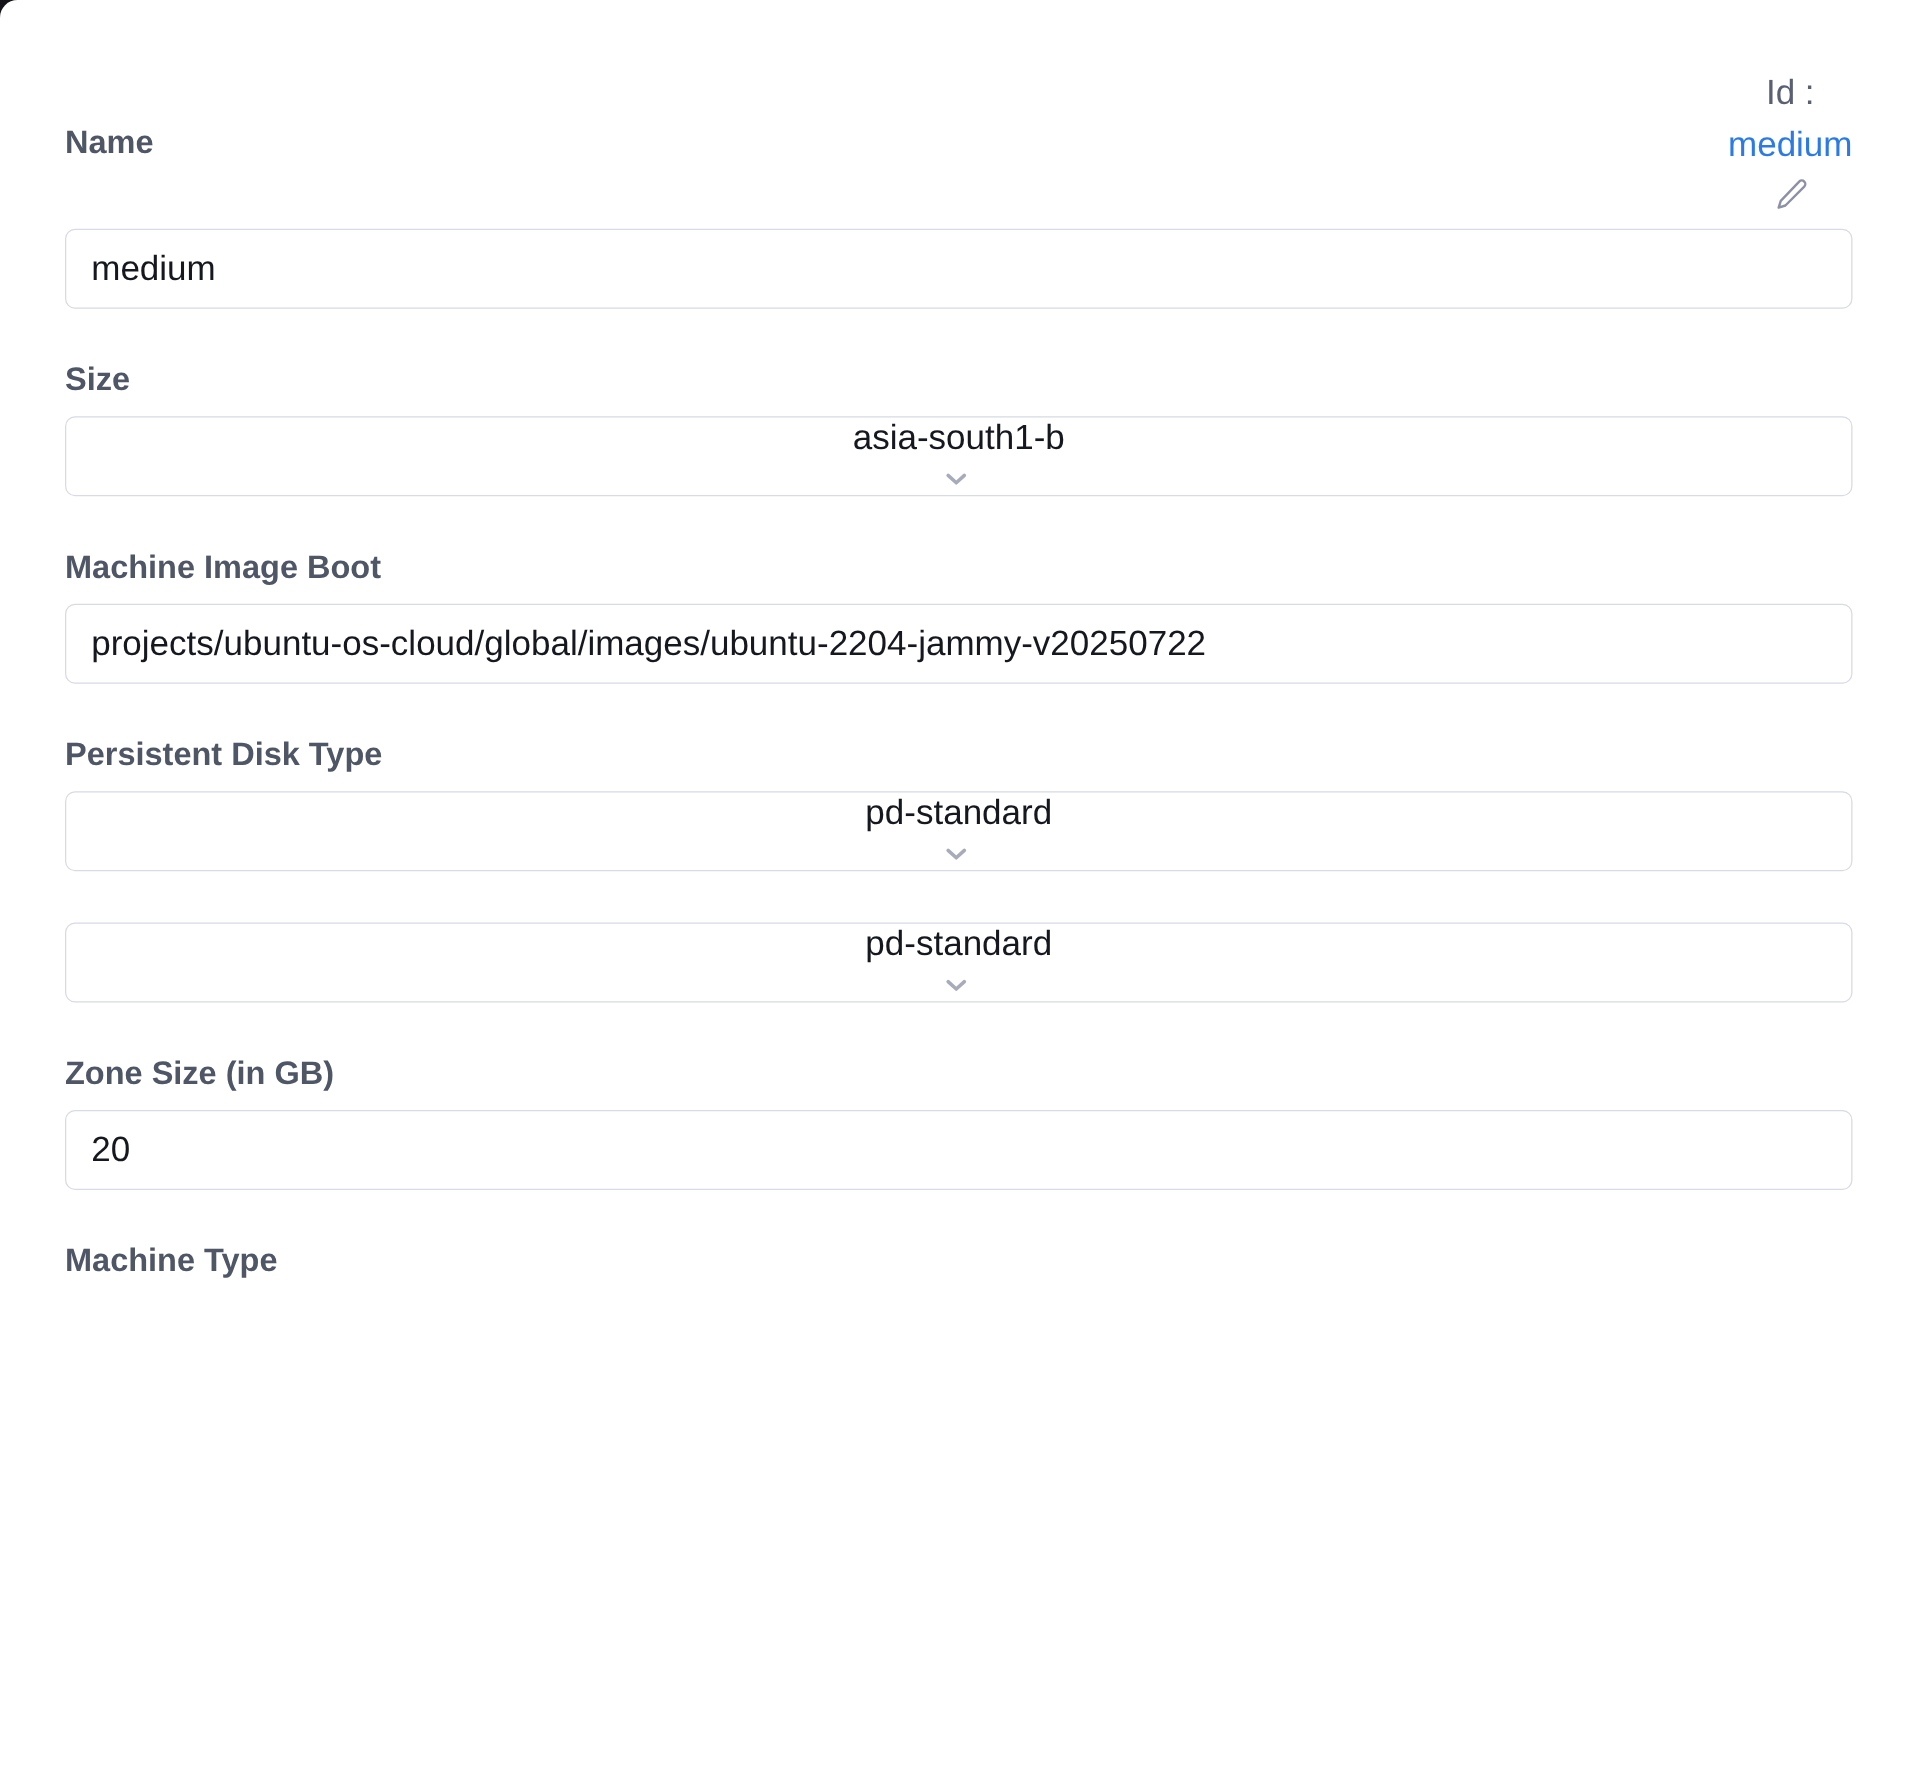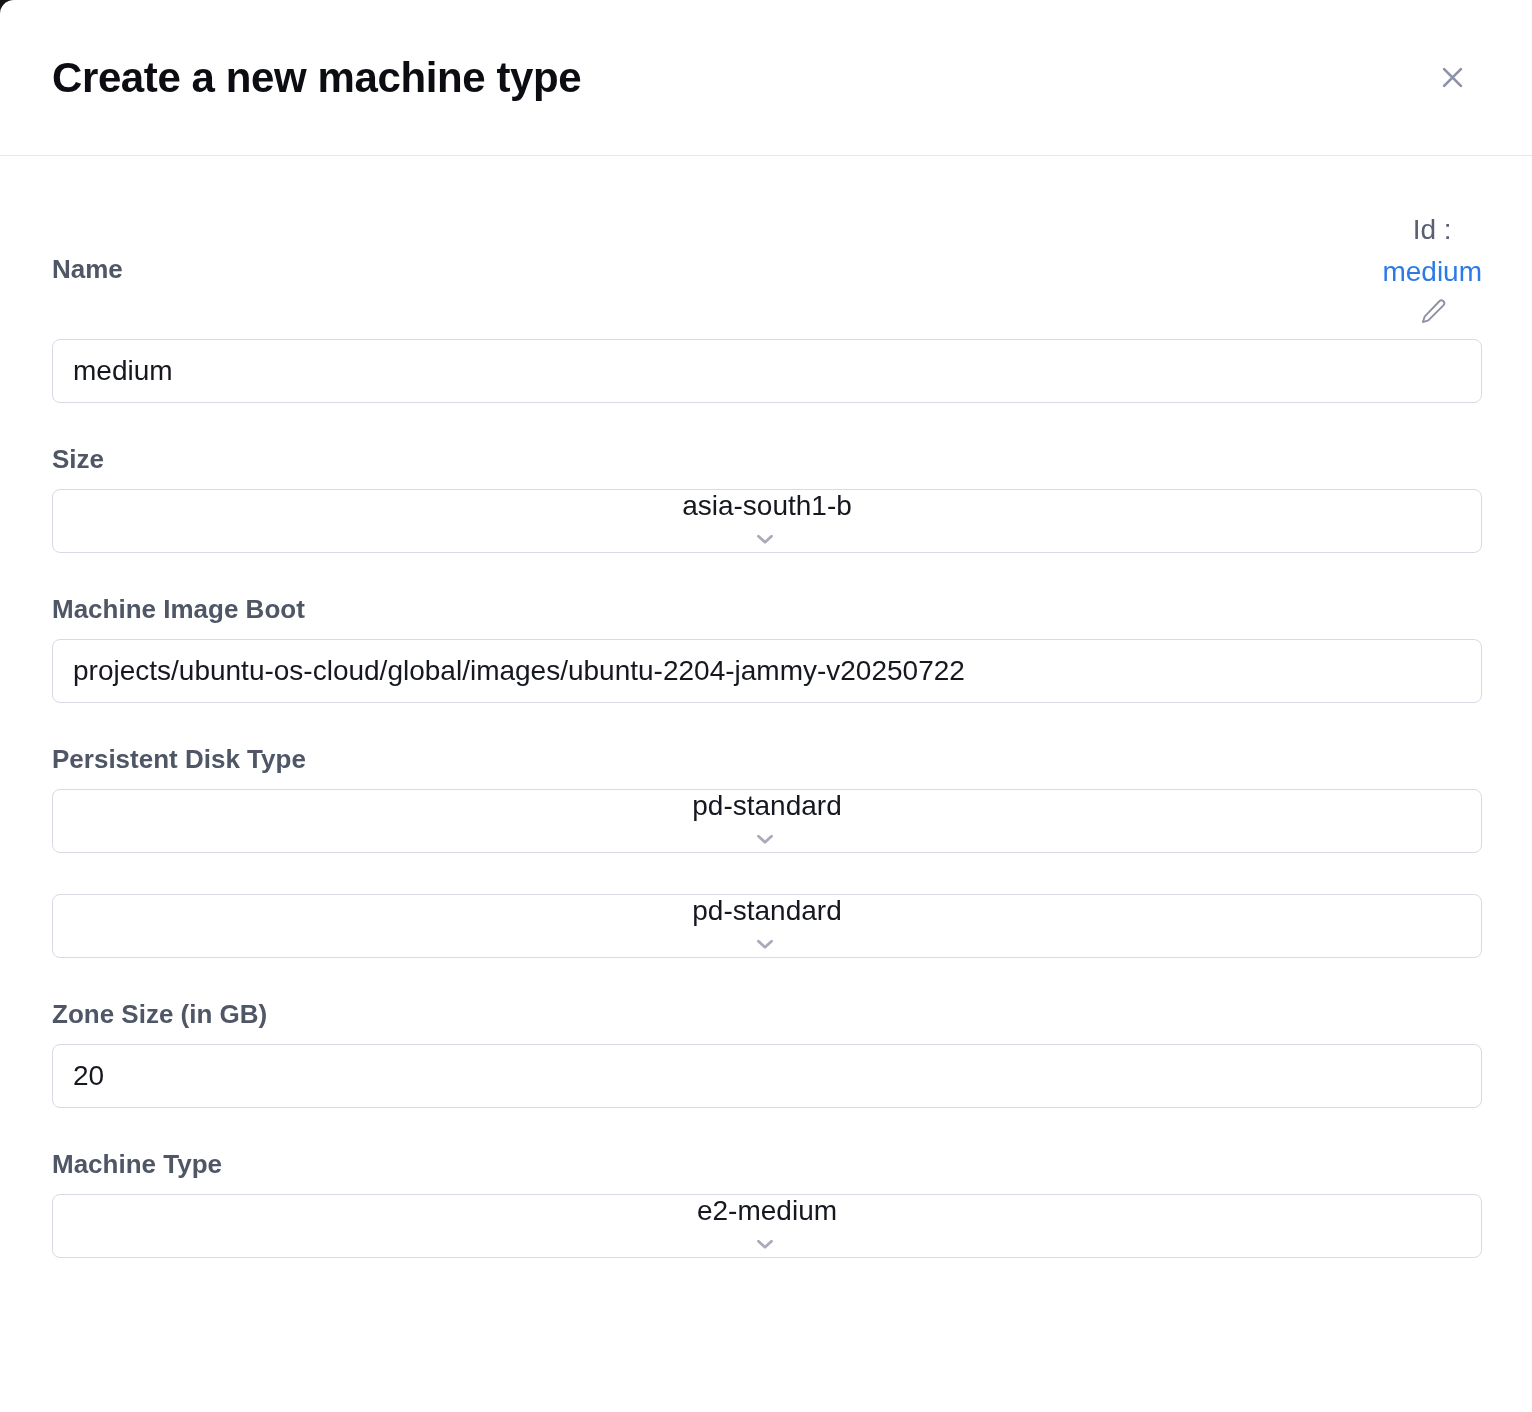--- a/index.html
+++ b/index.html
@@ -96,31 +96,20 @@
   .select-value { color: #16181f; }
   .chevron { display: flex; align-items: center; margin-right: 4px; }
 </style>
 </head>
 <body>
 
 <div class="corner-peek"></div>
 
 <div class="modal">
 
-  <header class="modal-header">
-    <h1 class="modal-title">Create a new machine type</h1>
-    <button class="close-btn">
-      <span style="display:flex;">
-        <svg width="31" height="31" viewBox="0 0 24 24" fill="none" stroke="#8e92a8" stroke-width="2.1" stroke-linecap="round">
-          <line x1="5.5" y1="5.5" x2="18.5" y2="18.5"></line>
-          <line x1="18.5" y1="5.5" x2="5.5" y2="18.5"></line>
-        </svg>
-      </span>
-    </button>
-  </header>
 
   <div class="modal-body">
 
     <div class="field-group">
       <div class="label-row">
         <label class="field-label">Name</label>
         <div class="id-display">
           <span class="id-prefix">Id :</span>
           <span class="id-value">medium</span>
           <button class="edit-btn">
@@ -176,24 +165,16 @@
       </div>
     </div>
 
     <div class="field-group">
       <label class="field-label">Zone Size (in GB)</label>
       <input class="text-input" type="text" value="20" style="">
     </div>
 
     <div class="field-group">
       <label class="field-label">Machine Type</label>
-      <div class="select" role="combobox">
-        <span class="select-value">e2-medium</span>
-        <span class="chevron">
-          <svg width="26" height="26" viewBox="0 0 24 24" fill="none" stroke="#a8acba" stroke-width="2.6" stroke-linecap="round" stroke-linejoin="round">
-            <polyline points="6 9.5 12 15 18 9.5"></polyline>
-          </svg>
-        </span>
-      </div>
     </div>
 
   </div>
 </div>
 
 </body></html>

